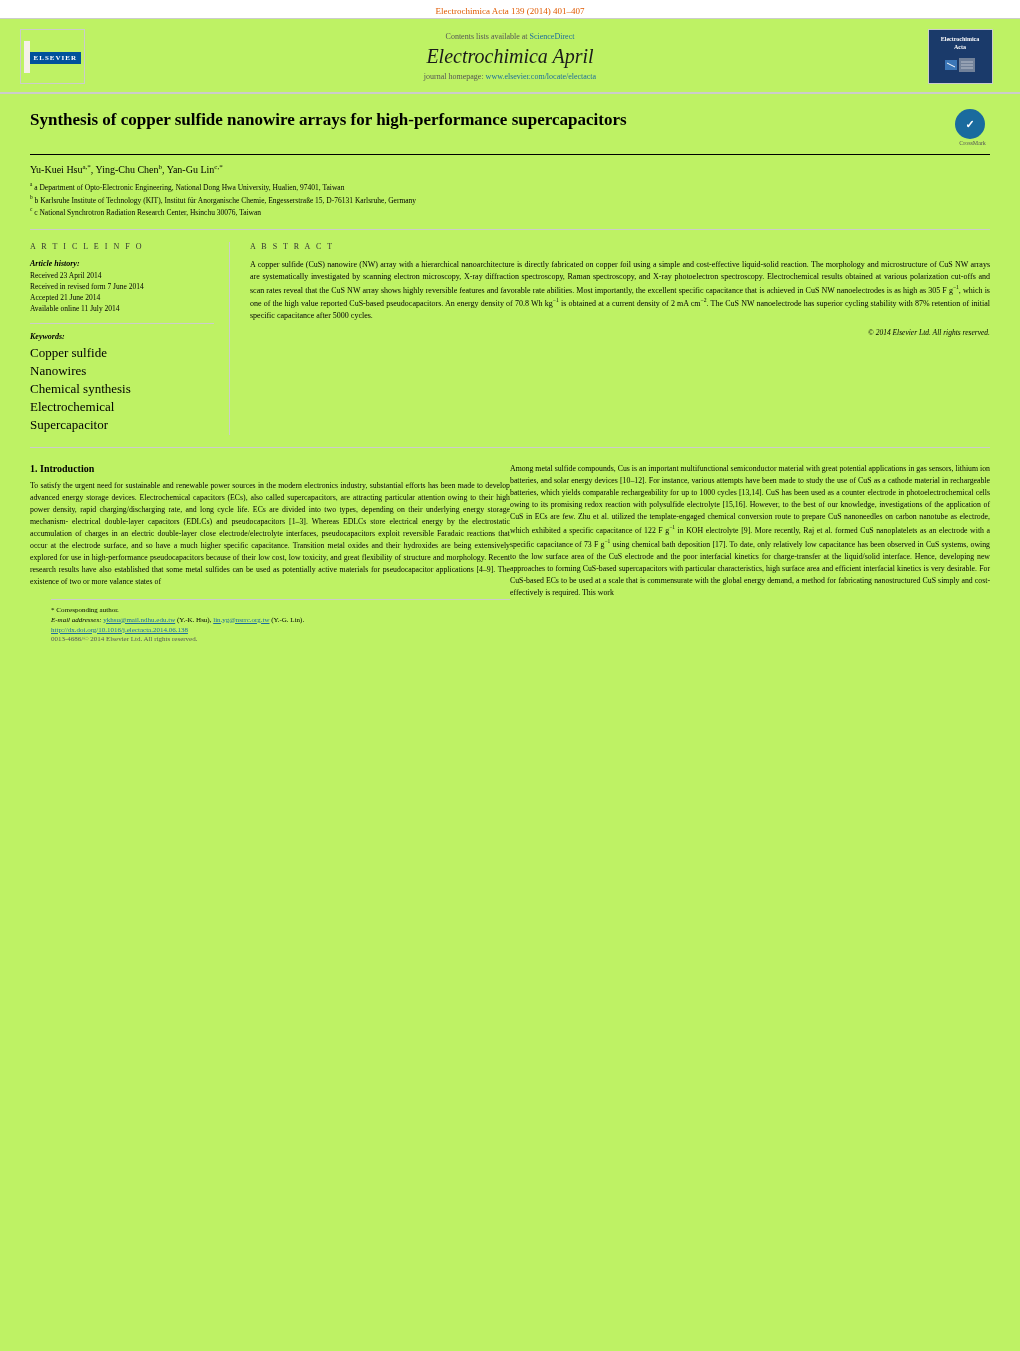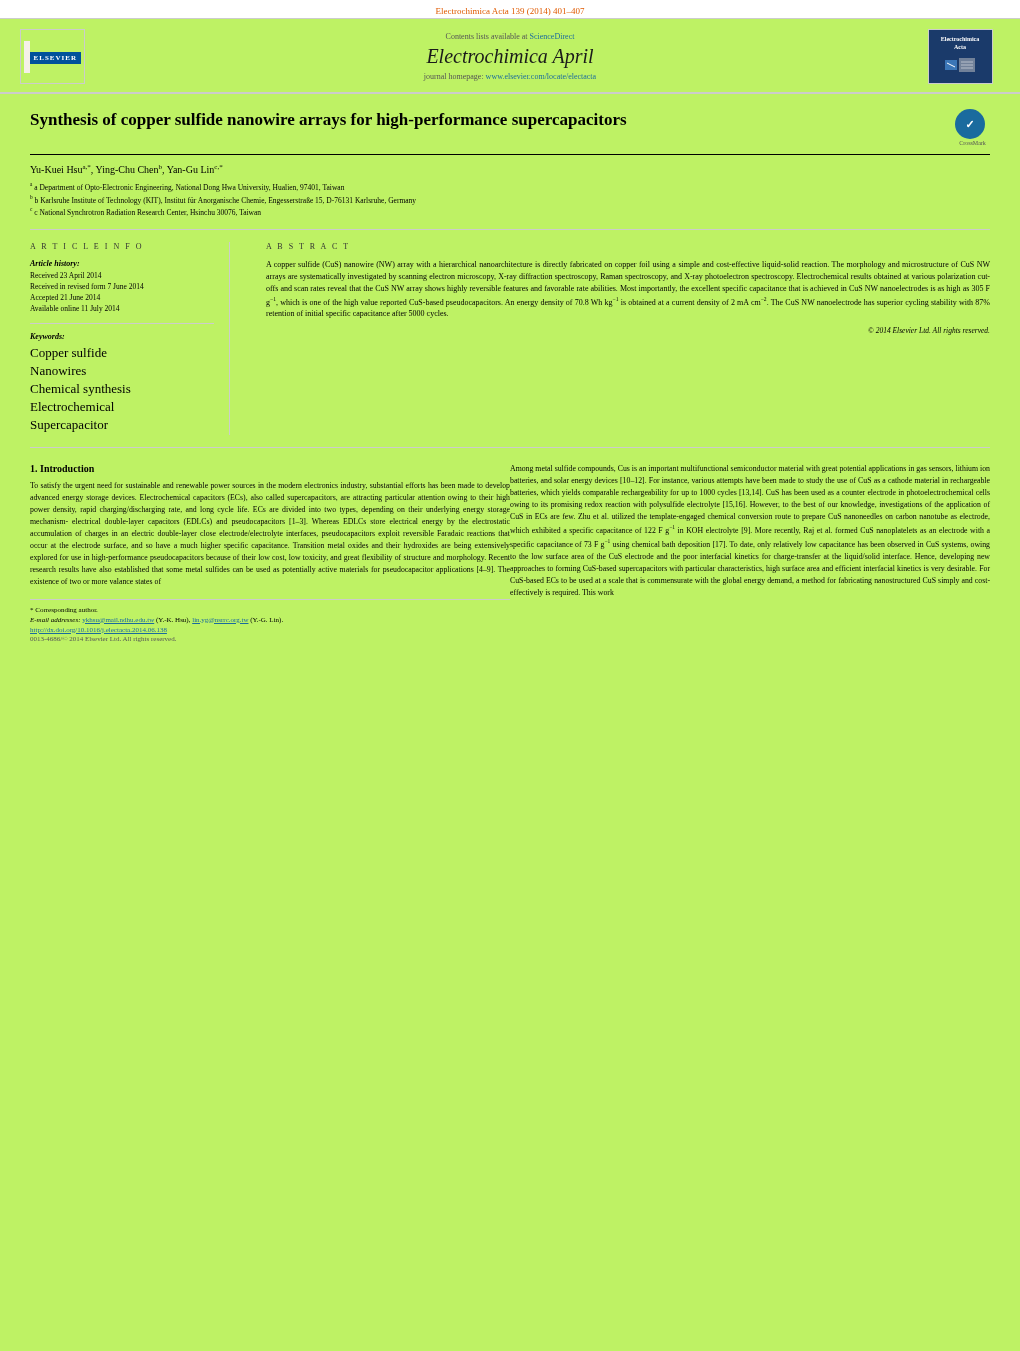--- a/index.html
+++ b/index.html
@@ -125,21 +125,21 @@
       font-size: 7.5px;
       margin-bottom: 12px;
       border-bottom: 1px solid #ccc;
       padding-bottom: 10px;
     }
     .affiliation-line { margin-bottom: 2px; }
 
     
     .two-col {
       display: flex;
-      gap: 36px;
+      gap: 20px;
       margin-bottom: 15px;
       border-bottom: 1px solid #ccc;
       padding-bottom: 12px;
     }
     .left-col {
       width: 200px;
       flex-shrink: 0;
       border-right: 1px solid #ccc;
       padding-right: 15px;
     }
@@ -219,20 +219,21 @@
       line-height: 1.55;
       text-align: justify;
       margin-bottom: 6px;
     }
 
     .footnote-section {
       border-top: 1px solid #ccc;
       padding-top: 6px;
       margin-top: 10px;
       font-size: 7px;
+      margin-left: 21px;
     }
     .footnote-line {
       font-size: 7px;
       margin-bottom: 2px;
     }
     .doi-line {
       font-size: 7px;
       color: #1a6b9e;
       margin-top: 2px;
     }

